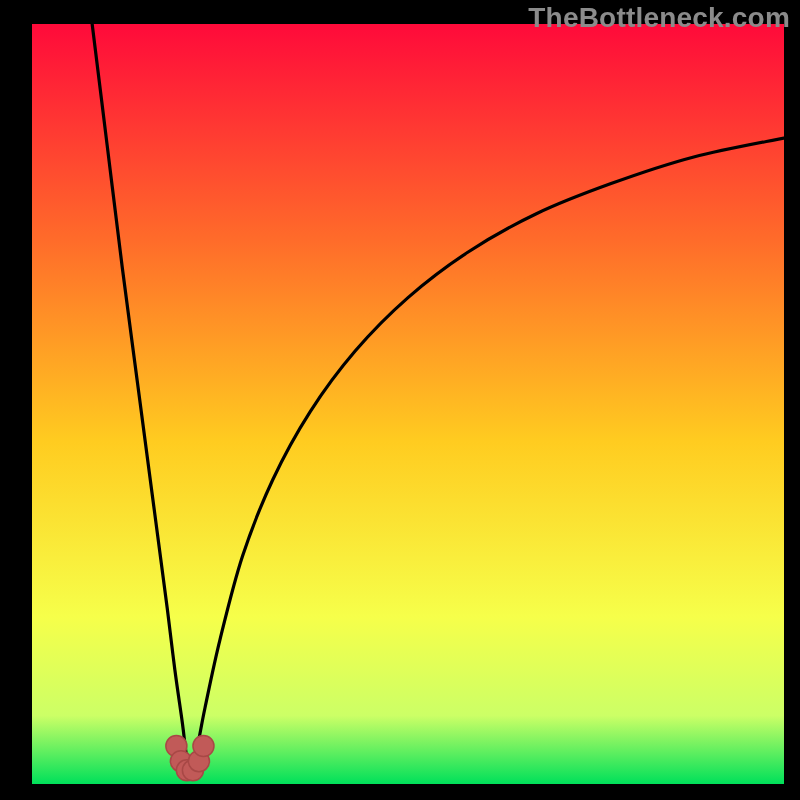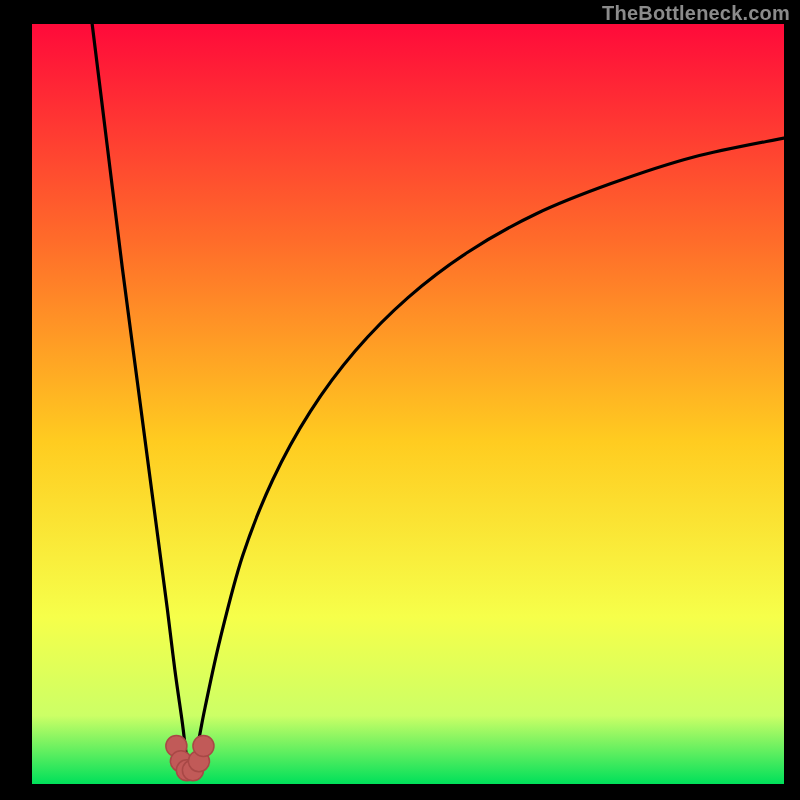--- a/index.html
+++ b/index.html
@@ -24,21 +24,21 @@
     top: 24px;
     width: 752px;
     height: 760px;
     overflow: hidden;
   }
   .watermark {
     position: absolute;
     top: 2px;
     right: 10px;
     font-family: Arial, Helvetica, sans-serif;
-    font-size: 20px;
+    font-size: 28px;
     font-weight: 600;
     color: #8b8b8b;
     letter-spacing: 0.2px;
     user-select: none;
   }
   svg { display: block; }
 </style>
 </head>
 <body>
 

